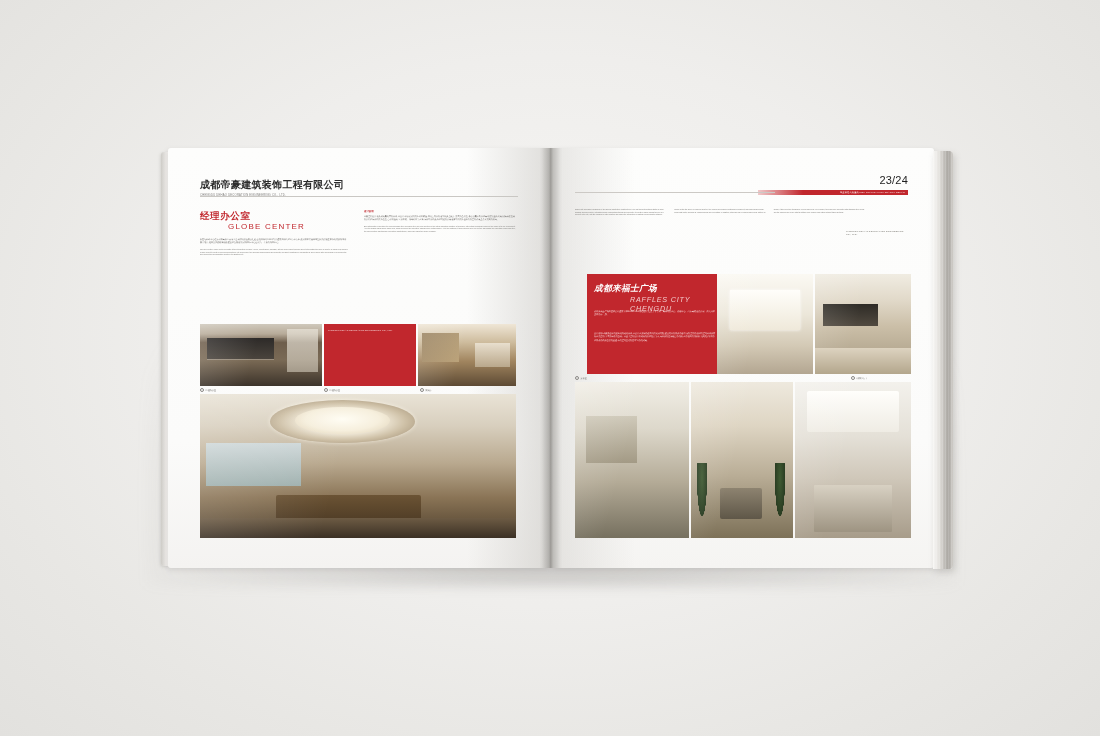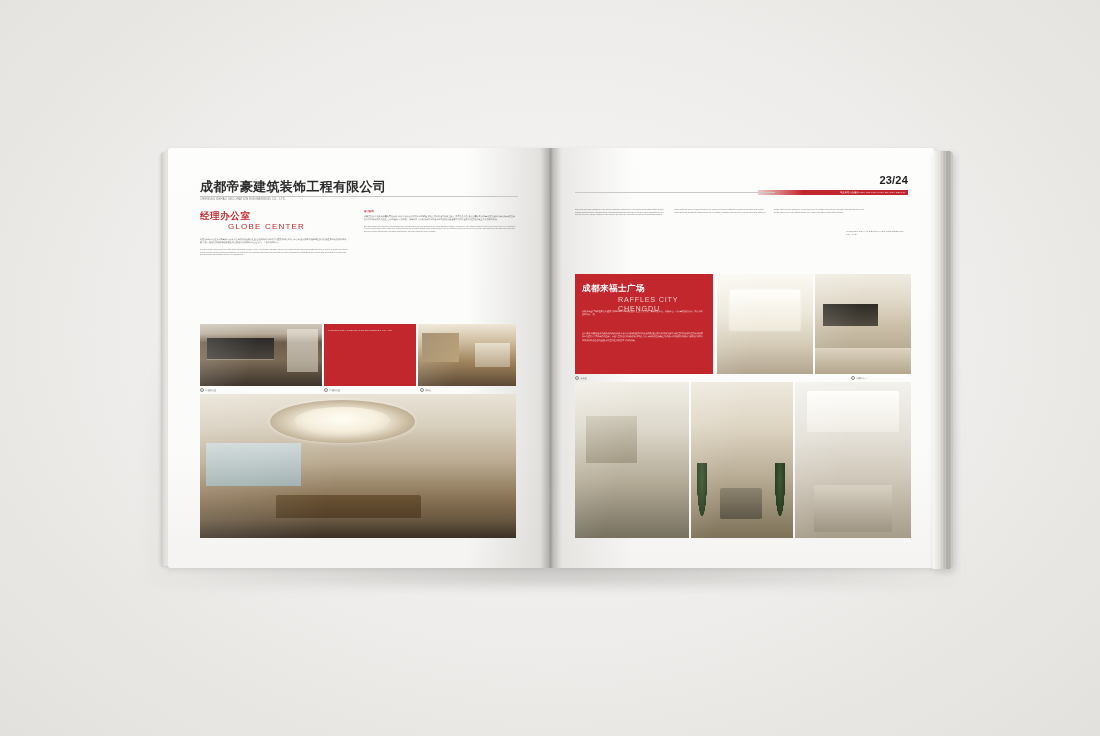--- a/index.html
+++ b/index.html
@@ -102,21 +102,21 @@
   .tiny { font-size: 2.1px; line-height: 1.45; color: #6d6b68; }
   .micro { font-size: 1.7px; line-height: 1.5; color: #7a7875; }
 
   
   .l-head {
     position: absolute;
     left: 32px; top: 30px;
     width: 300px;
   }
   .l-head .co-cn {
-    font-size: 13px;
+    font-size: 10px;
     font-weight: bold;
     color: #2c2c2c;
     letter-spacing: 0.3px;
   }
   .l-head .co-en {
     font-size: 2.7px;
     color: #7b7977;
     letter-spacing: 0.25px;
     margin-top: 1.5px;
   }
@@ -189,21 +189,21 @@
     line-height: 1.55;
     letter-spacing: 0.15px;
     color: #f4dcdc;
   }
 
   
   .r-pageno {
     position: absolute;
     right: 26px; top: 26px;
     font-size: 11px;
-    font-weight: bold;
+    font-weight: normal;
     color: #1f1f1f;
     letter-spacing: 0.2px;
   }
   .r-tagbar {
     position: absolute;
     right: 26px; top: 42px;
     width: 150px; height: 4.6px;
     background: linear-gradient(to right, #f0c9ca 0%, #c1272d 30%, #c1272d 100%);
   }
   .r-tagbar span {
@@ -232,24 +232,25 @@
   }
   .r-topcols {
     position: absolute;
     left: 24px; top: 60px;
     width: 290px;
     columns: 3;
     column-gap: 8px;
   }
   .r-redpanel {
     position: absolute;
-    left: 24px; top: 126px;
+    left: 36px; top: 126px;
     width: 138px; height: 100px;
     background: #c1272d;
     overflow: hidden;
+    font-style: italic;
   }
   .r-redpanel .rp-cn {
     position: absolute;
     left: 7px; top: 9px;
     font-size: 8.6px;
     font-weight: bold;
     color: #fff;
     letter-spacing: 0.4px;
   }
   .r-redpanel .rp-en {

